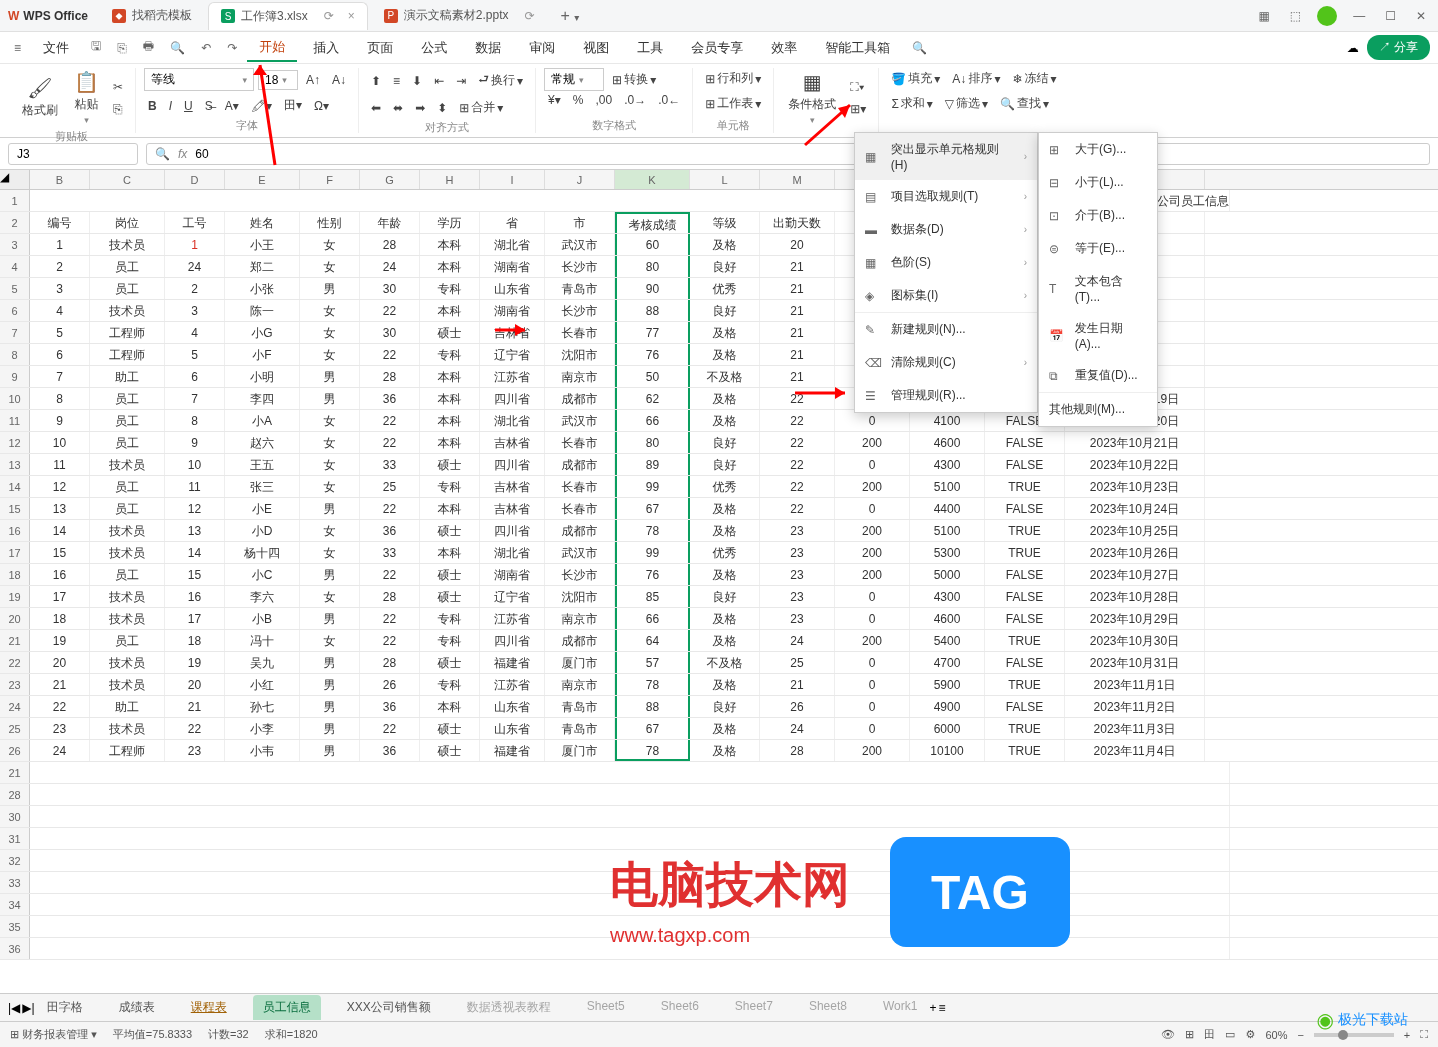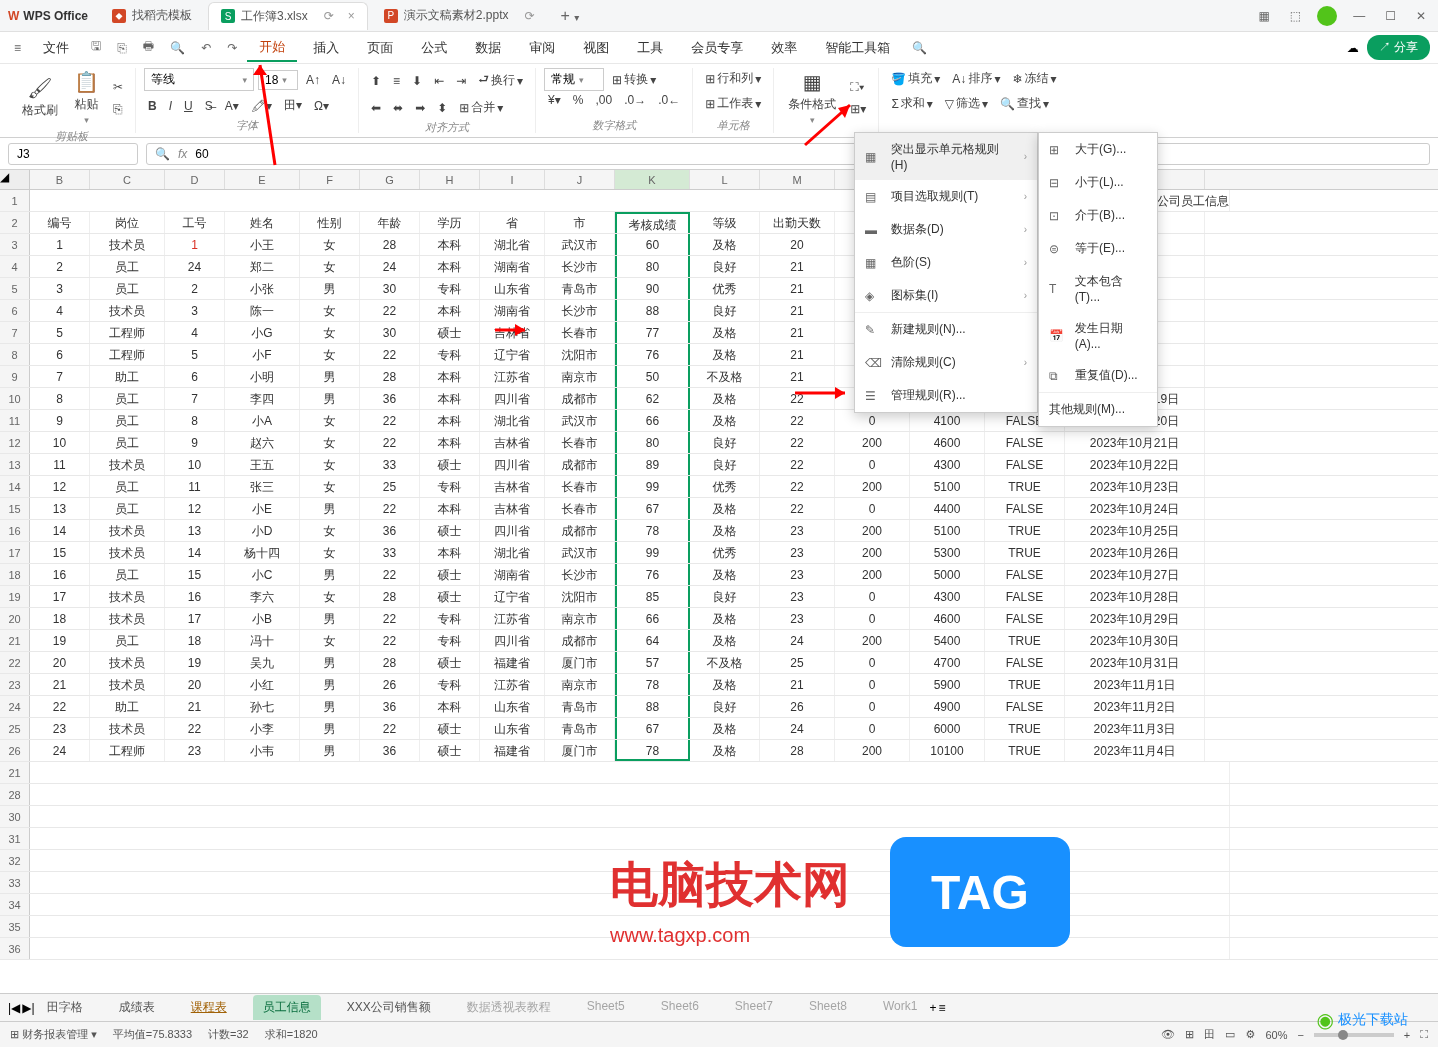--- a/index.html
+++ b/index.html
@@ -23,21 +23,21 @@
 .menu-item { padding: 4px 12px; cursor: pointer; color: #333; font-size: 13px; }
 .menu-item.active { color: #c2410c; border-bottom: 2px solid #0a9e5f; font-weight: 400; }
 .menu-icon { padding: 4px 6px; cursor: pointer; color: #666; }
 .menubar-right { margin-left: auto; display: flex; gap: 8px; align-items: center; }
 .share-btn { background: #0a9e5f; color: #fff; padding: 4px 12px; border-radius: 12px; cursor: pointer; font-size: 12px; }
 
 
 .ribbon { height: 74px; display: flex; border-bottom: 1px solid #d0d0d0; padding: 4px 8px; background: #fff; }
 .ribbon-group { display: flex; flex-direction: column; align-items: center; padding: 0 8px; border-right: 1px solid #eee; justify-content: space-between; }
 .ribbon-group:last-child { border-right: none; }
-.group-label { font-size: 11px; color: #888; margin-top: 2px; font-style: italic; }
+.group-label { font-size: 11px; color: #888; margin-top: 2px; }
 .group-row { display: flex; gap: 4px; align-items: center; }
 .r-btn { padding: 2px 4px; cursor: pointer; color: #444; border-radius: 3px; display: flex; align-items: center; gap: 2px; font-size: 12px; }
 .big-btn { display: flex; flex-direction: column; align-items: center; gap: 2px; padding: 2px 6px; cursor: pointer; color: #444; }
 .big-btn .icon { font-size: 20px; }
 .sel { border: 1px solid #ccc; padding: 2px 6px; font-size: 12px; background: #fff; display: flex; align-items: center; gap: 4px; }
 .dd { color: #888; font-size: 9px; }
 
 
 .formula-bar { height: 32px; display: flex; align-items: center; padding: 4px 8px; gap: 8px; border-bottom: 1px solid #d0d0d0; }
 .namebox { width: 130px; border: 1px solid #ccc; padding: 3px 8px; font-size: 12px; border-radius: 3px; }

